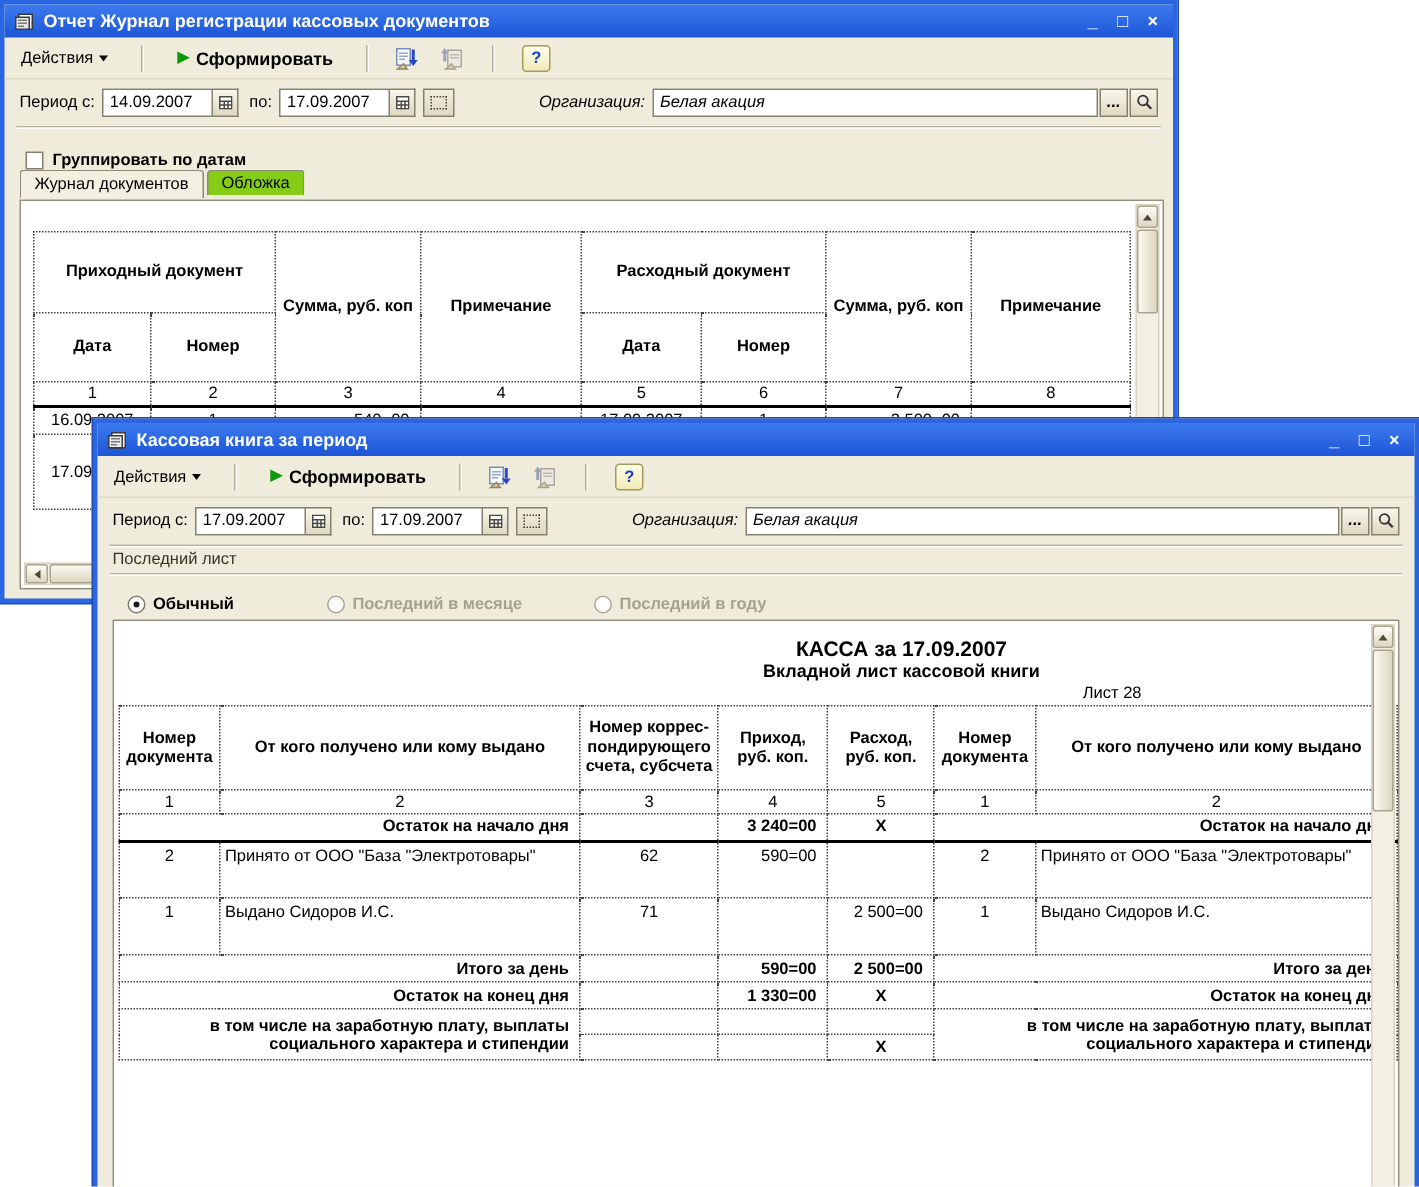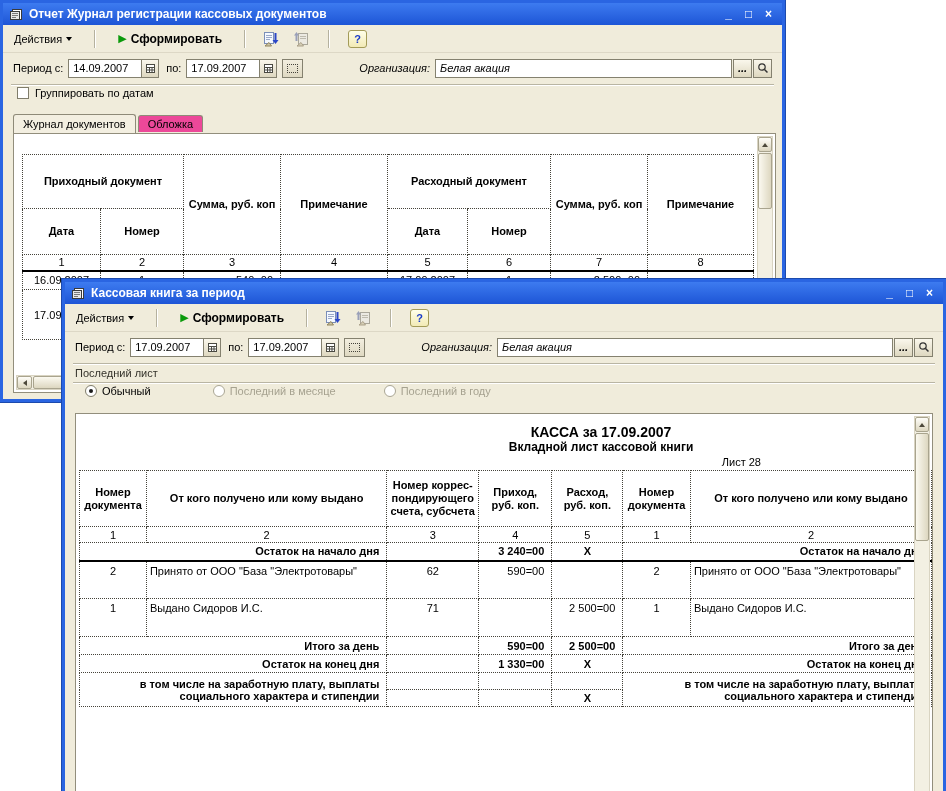--- a/index.html
+++ b/index.html
@@ -40,31 +40,31 @@
     background:linear-gradient(#f2eedf,#dfd9c2); display:flex; align-items:center; justify-content:center; }
   .periodbtn .dotrect { width:11px; height:9px; border:1px dotted #44423a; }
   .orggroup { flex:1; display:flex; align-items:center; margin-left:56px;font-style:italic; }
   .orgbox { flex:1; }
   .smallbtn { width:19px; height:19px; border:1px solid #84816f; margin-left:1px;
     background:linear-gradient(#faf7ec,#ded8c0); display:flex; align-items:center;
     justify-content:center; font-weight:bold; line-height:10px; }
 
   .groove { height:2px; border-top:1px solid #b9b5a3; border-bottom:1px solid #fff; margin:1px 8px; }
 
-  .cbrow { display:flex; align-items:flex-start; padding:0 14px; }
+  .cbrow { display:flex; align-items:flex-end; padding:0 14px;font-weight:bold; }
   .checkbox { width:12px; height:12px; background:#fff; border:1px solid #807d6b; margin-right:6px; flex:0 0 12px; }
   .radio { width:12px; height:12px; border-radius:50%; background:#fff; border:1px solid #807d6b;
     margin-right:5px; position:relative; flex:0 0 12px; }
   .radio.sel::after { content:""; position:absolute; left:3px; top:3px; width:4px; height:4px;
     border-radius:50%; background:#1a1a1a; }
   .dis { color:#a6a290; }
   .radio.disr { border-color:#aaa694; }
 
-  .tabsrow { flex:0 0 20px; display:flex; align-items:center; padding-left:10px; gap:2px; }
-  .tab { padding:0 9px; background:#ec4899; border:1px solid #8e8a78; border-bottom:none;
+  .tabsrow { flex:0 0 20px; display:flex; align-items:flex-start; padding-left:10px; gap:2px; }
+  .tab { padding:0 9px; background:#84cc16; border:1px solid #8e8a78; border-bottom:none;
     border-radius:3px 3px 0 0; height:17px; line-height:16px; }
   .tab.active { background:#f3efe1; height:19px; line-height:18px; }
 
   .panel { position:relative; background:#fff; border:1px solid #928e7c; overflow:hidden; }
   .panelA { flex:1; margin:0 6px 6px 10px; }
   .panelB { flex:1; margin:4px 10px 10px 10px; }
 
   
   table.rep { border-collapse:collapse; table-layout:fixed; font-size:11px; background:#fff; }
   .rep td { border:1px dotted #45433a; padding:0 3px; vertical-align:middle; white-space:nowrap; overflow:hidden; }

